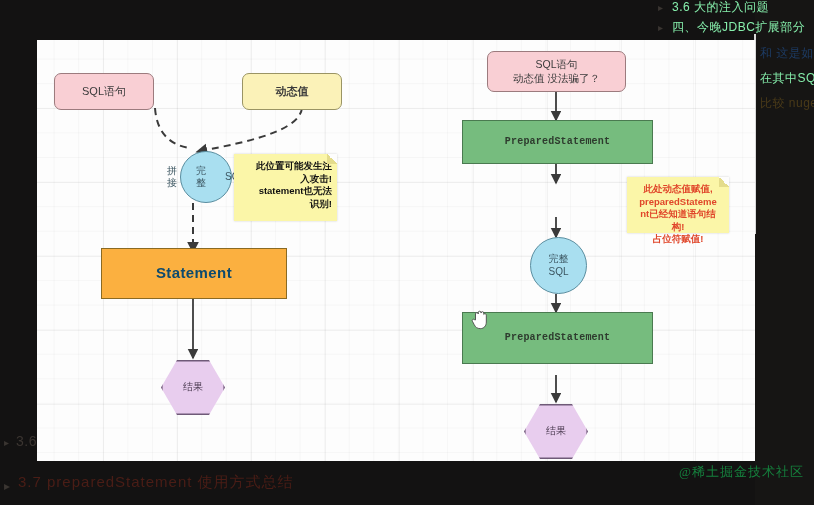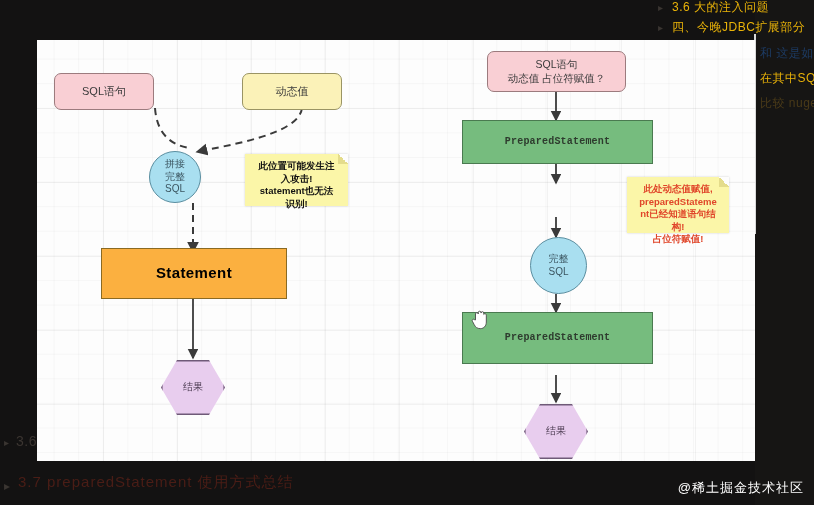--- a/index.html
+++ b/index.html
@@ -2,21 +2,21 @@
 <html><head>
 <meta charset="utf-8">
 <style>
   html,body{margin:0;padding:0;background:#100f0f;}
   body{width:814px;height:505px;overflow:hidden;
        font-family:"Liberation Sans","DejaVu Sans",sans-serif;}
 
   #screen{position:relative;width:814px;height:505px;background:#131212;overflow:hidden;}
 
   
-  .bg-text{position:absolute;color:#eab308;font-size:12px;white-space:nowrap;
+  .bg-text{position:absolute;color:#86efac;font-size:12px;white-space:nowrap;
            letter-spacing:.5px;user-select:none;}
   .bg-text.blue{color:#1d3b63;}
   .bg-text.amber{color:#4a3a18;}
   .bg-text.red{color:#4a1d16;font-size:15px;letter-spacing:1px;}
   .bg-caret{position:absolute;color:#3a3531;font-size:10px;}
 
   .right-panel{position:absolute;left:755px;top:0;width:59px;height:505px;
                background:#161514;}
   .panel-divider{position:absolute;left:754px;top:34px;width:2px;height:200px;background:#d9d9d9;}
 
@@ -32,21 +32,21 @@
           background-position:-8px -6px,-8px -6px,-8px -6px,-8px -6px;}
 
   .node{position:absolute;box-sizing:border-box;display:flex;align-items:center;
         justify-content:center;line-height:1.25;}
 
   .rrect{border-radius:7px;border:1.6px solid;}
   .srect{border:1.6px solid;}
 
   .pink{background:#f9cfd4;border-color:#9c7b7e;color:#3b3b3b;}
   .yellow{background:#fbf2b8;border-color:#9a9464;color:#3b3b3b;}
-  .orange{background:#fbb040;border-color:#8a6a23;color:#000000;
+  .orange{background:#fbb040;border-color:#8a6a23;color:#0c4a6e;
           font-weight:bold;font-size:15px;letter-spacing:.4px;}
   .green{background:#76bc7e;border-color:#4a7a50;color:#2e3b2e;
          font-weight:bold;font-size:10px;letter-spacing:.2px;font-family:Liberation Mono, monospace;}
   .white{background:#ffffff;border-color:#4a4a4a;color:#3b3b3b;}
 
   .circle{border-radius:50%;background:#a9dff0;border:1.6px solid #5a8ea0;
           color:#3b5560;font-size:10px;}
   .hex{background:#e8cdee;color:#4a3a50;font-size:10px;
        clip-path:polygon(25% 0%,75% 0%,100% 50%,75% 100%,25% 100%,0% 50%);}
   .hex-outline{position:absolute;}
@@ -60,22 +60,22 @@
         padding:6px 5px 5px 5px;box-sizing:border-box;
         box-shadow:0 0 2px rgba(0,0,0,.18);}
   .note .fold{position:absolute;right:0;top:0;width:10px;height:10px;
               background:linear-gradient(225deg,#fdfdfd 0 50%,#e4dc8b 50% 100%);}
   .note.red-note{color:#e0462a;}
 
   svg.wire{position:absolute;left:0;top:0;width:718px;height:421px;overflow:visible;}
 
   .cursor{position:absolute;width:22px;height:24px;pointer-events:none;}
 
-  .watermark{position:absolute;right:10px;bottom:8px;color:#ffffff;font-size:13px;
-             letter-spacing:1px;}
+  .watermark{position:absolute;right:10px;bottom:24px;color:#15803d;font-size:13px;
+             letter-spacing:1px;font-family:Liberation Serif, serif;}
 </style>
 </head>
 <body>
 
 <div id="screen">
 
   <div class="right-panel"></div>
   <div class="panel-divider"></div>
 
   <span class="bg-caret" style="left:658px;top:2px;">▸</span>
@@ -114,46 +114,46 @@
 
       <path d="M519,52 L519,80" fill="none" stroke="#3a3a3a" stroke-width="1.8" marker-end="url(#ah)"></path>
       <path d="M519,123 L519,143" fill="none" stroke="#3a3a3a" stroke-width="1.8" marker-end="url(#ah)"></path>
       <path d="M519,177 L519,197" fill="none" stroke="#3a3a3a" stroke-width="1.8" marker-end="url(#ah)"></path>
       <path d="M519,254 L519,272" fill="none" stroke="#3a3a3a" stroke-width="1.8" marker-end="url(#ah)"></path>
       <path d="M519,335 L519,362" fill="none" stroke="#3a3a3a" stroke-width="1.8" marker-end="url(#ah)"></path>
     </svg>
 
     <div class="node rrect pink cn" style="left:17px;top:33px;width:100px;height:37px;">SQL语句</div>
 
-    <div class="node rrect yellow cn" style="left:205px;top:33px;width:100px;height:37px;">动态值</div>
+    <div class="node rrect yellow cn" style="left:205px;top:33px;width:100px;height:37px;font-weight:bold;">动态值</div>
 
-    <div class="node circle" style="left:112px;top:111px;width:52px;height:52px;flex-direction:column;">
+    <div class="node circle" style="left:143px;top:111px;width:52px;height:52px;flex-direction:row;gap:19px;">
       <span>拼接</span>
       <span>完整</span>
       <span>SQL</span>
     </div>
 
     <div class="node srect orange" style="left:64px;top:208px;width:186px;height:51px;">Statement</div>
 
     <div class="hex-outline" style="left:124px;top:320px;width:64px;height:55px;">
       <div class="node hex" style="left:0;top:0;width:64px;height:55px;
            border:0;outline:0;box-shadow:inset 0 0 0 1.6px #6f5a78;">结果</div>
     </div>
 
-    <div class="note" style="left:208px;top:114px;width:103px;height:52px;">
+    <div class="note" style="left:197px;top:114px;width:103px;height:67px;text-align:right;">
       <div class="fold"></div>
       <div>此位置可能发生注</div>
       <div>入攻击!</div>
       <div>statement也无法</div>
       <div>识别!</div>
     </div>
 
     <div class="node rrect pink cn2" style="left:450px;top:11px;width:139px;height:41px;flex-direction:column;">
       <span>SQL语句</span>
-      <span>动态值 占位符赋值？</span>
+      <span>动态值 没法骗了？</span>
     </div>
 
     <div class="node srect green" style="left:425px;top:80px;width:191px;height:44px;">PreparedStatement</div>
 
 
     <div class="node circle" style="left:493px;top:197px;width:57px;height:57px;flex-direction:column;">
       <span>完整</span>
       <span>SQL</span>
     </div>
 

